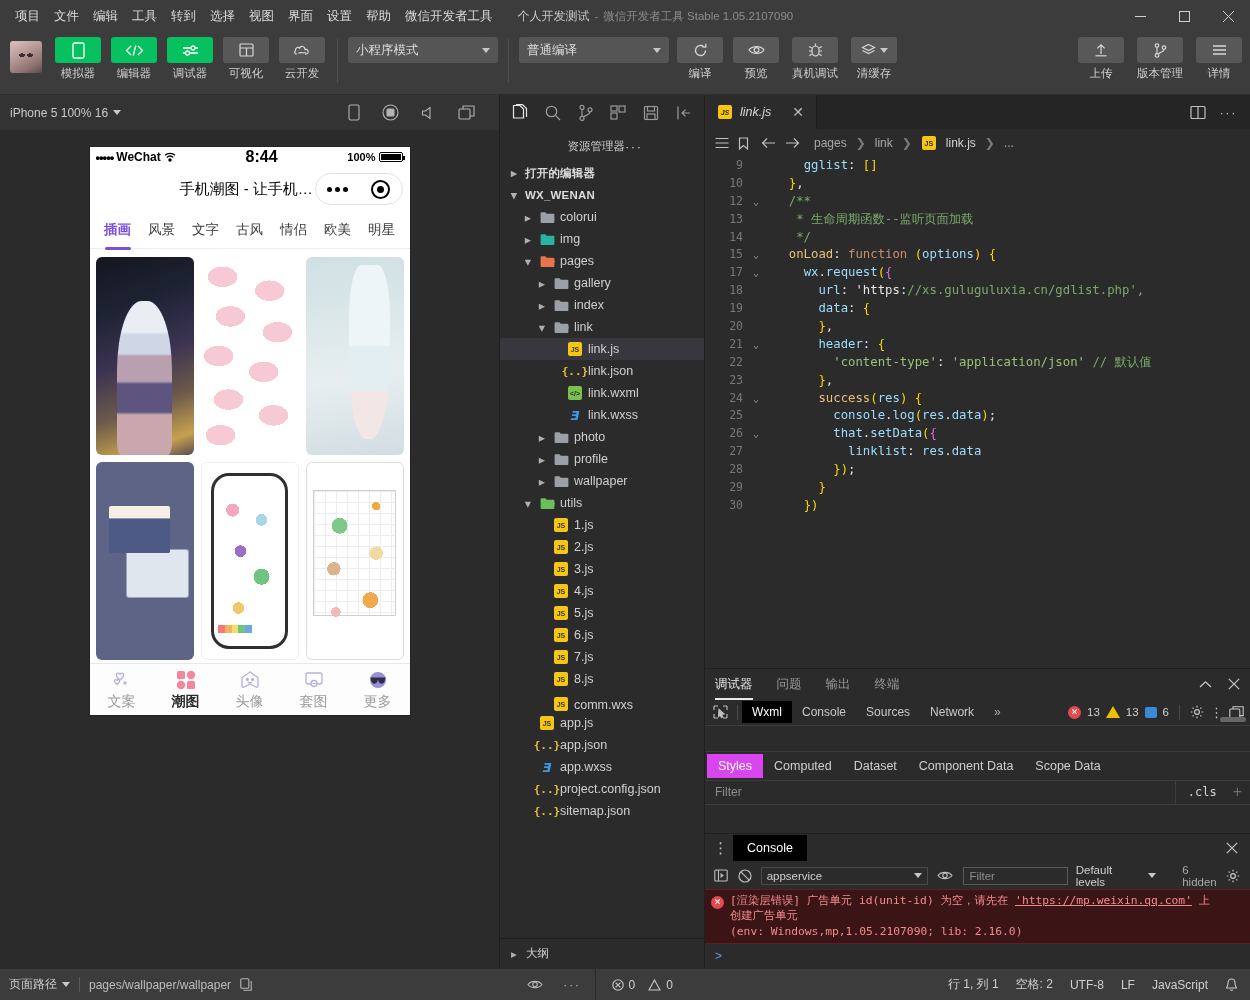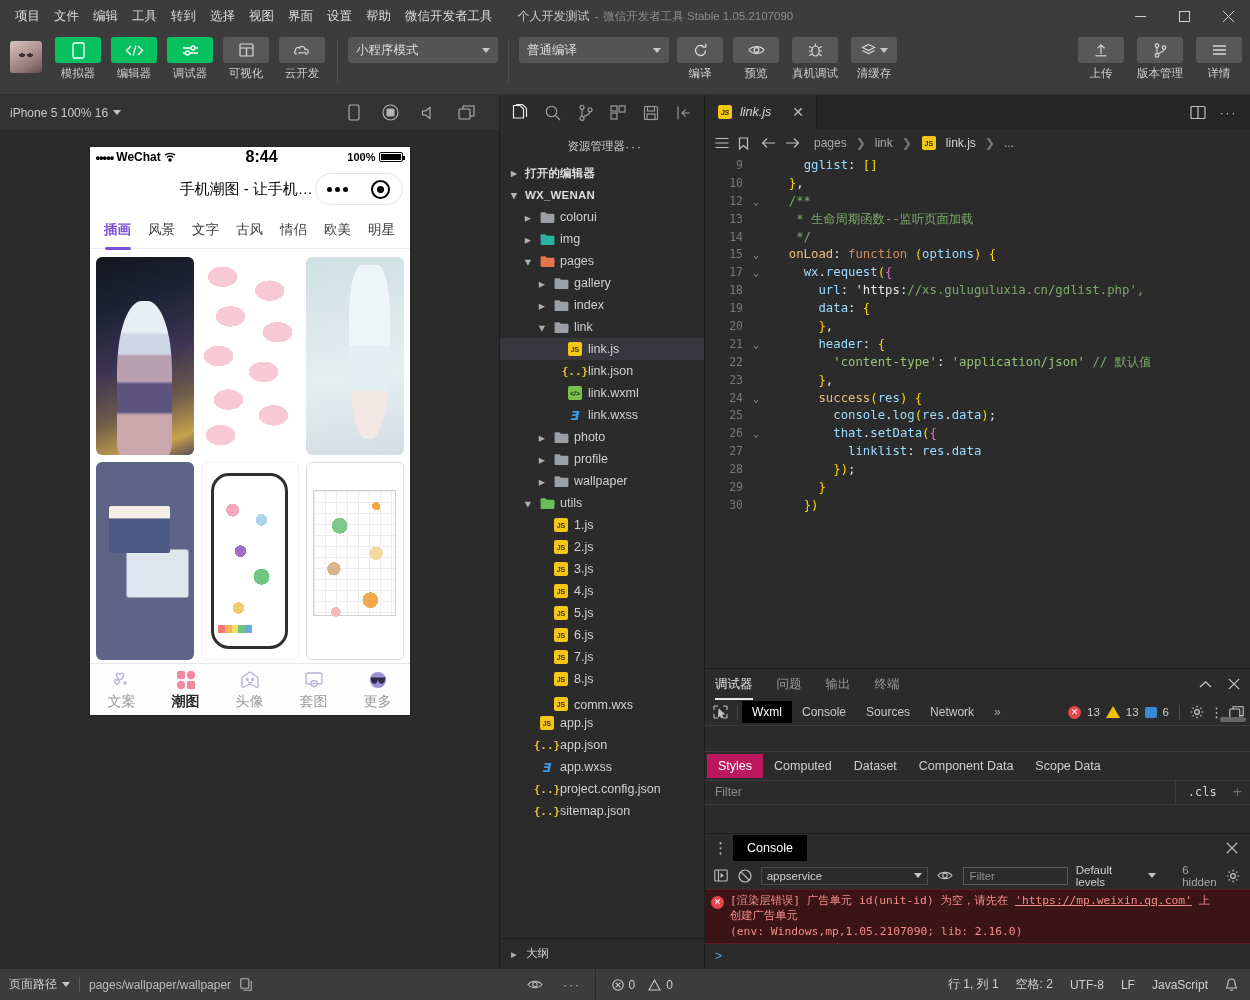--- a/index.html
+++ b/index.html
@@ -188,21 +188,21 @@
   .dtab { padding:4px 10px; color:#c8c8c8; }
   .dtab.active { background:#000; color:#fff; }
   .badges { margin-left:auto; display:flex; align-items:center; gap:6px; padding-right:4px; color:#d0d0d0; font-size:11.5px;}
   .bdot { width:13px;height:13px;border-radius:50%;background:#e5484d;color:#fff;font-size:9px;display:flex;align-items:center;justify-content:center;}
   .btri { width:0;height:0;border-left:7px solid transparent;border-right:7px solid transparent;border-bottom:12px solid #f0c000;position:relative;}
   .bsq { width:12px;height:11px;border-radius:2px;background:#3b8ad8;}
   .dbg-blank { height:26px; background:#2b2b2b; border-bottom:1px solid #3c3c3c; position:relative;}
   .scroll-ind{position:absolute;right:4px;top:-9px;width:26px;height:5px;background:#666;border-radius:3px;}
   .styles-bar { height:28px; display:flex; align-items:center; font-size:12.5px; padding-left:2px;}
   .sb-tab { padding:5px 11px; color:#cfcfcf;}
-  .sb-tab.active { background:#be185d; color:#fff;}
+  .sb-tab.active { background:#d946ef; color:#fff;}
   .filter-row { height:25px; display:flex; align-items:center; border-top:1px solid #3c3c3c; border-bottom:1px solid #3c3c3c; padding-left:10px; color:#8e8e8e; font-size:12px;}
   .filter-row .cls { margin-left:auto; color:#d4d4d4; font-family:"DejaVu Sans Mono",monospace; font-size:12px; padding-right:8px; border-left:1px solid #3c3c3c; padding-left:12px; height:100%; display:flex;align-items:center;}
   .filter-row .plus { color:#6e6e6e; font-size:16px; padding:0 8px;}
   .dbg-empty{ flex:1 1 auto; background:#2b2b2b;}
 
   
   .console { flex:0 0 auto; background:#2b2b2b; border-top:1px solid #1f1f1f;}
   .con-head { height:29px; display:flex; align-items:center; gap:4px; padding-left:8px;}
   .kebab{color:#c0c0c0; font-size:15px; letter-spacing:1px; width:16px; text-align:center;}
   .con-tab { background:#000; color:#fff; font-size:12.5px; padding:6px 14px;}

